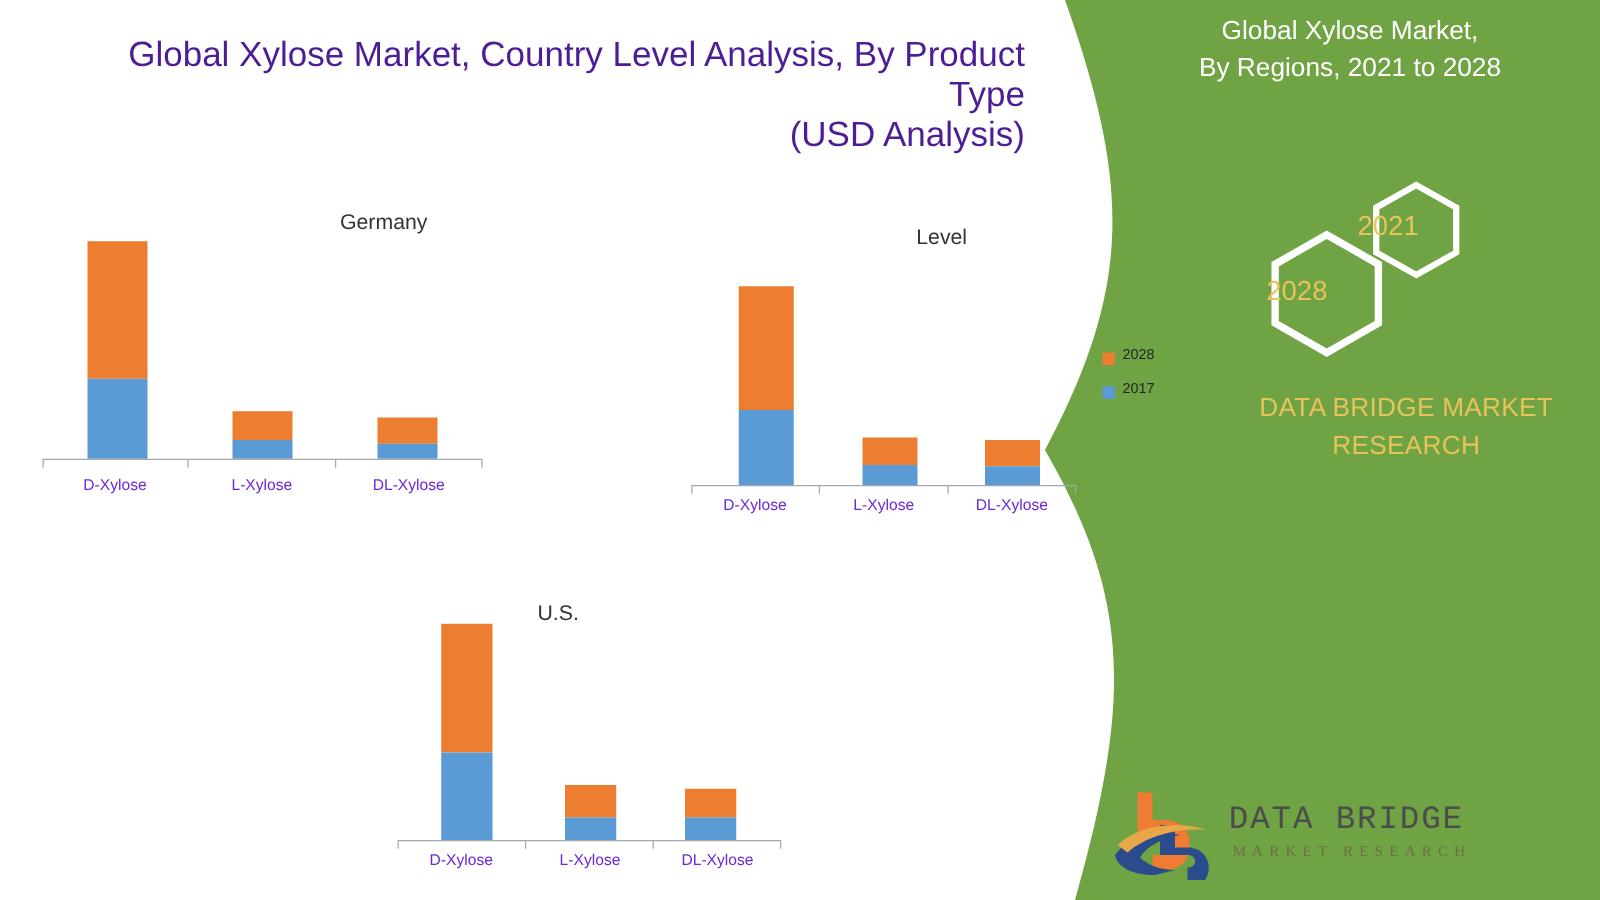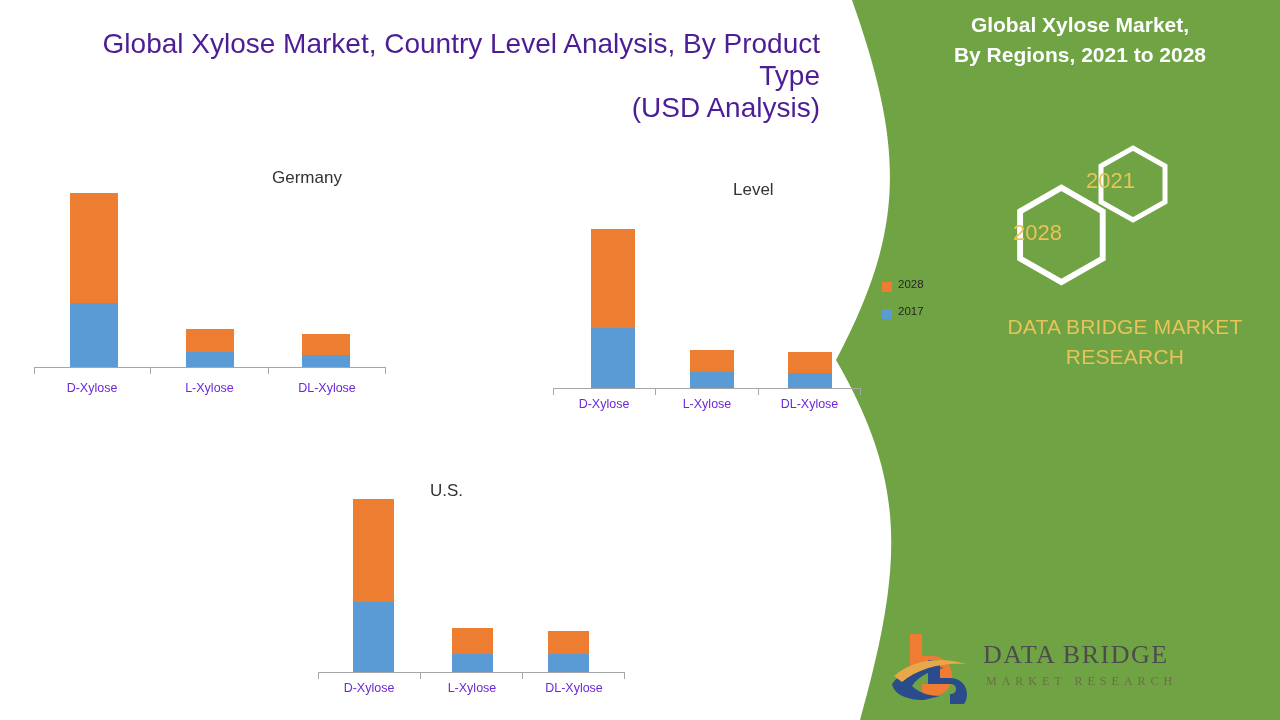--- a/index.html
+++ b/index.html
@@ -35,21 +35,21 @@
     position: absolute;
     left: 915px;
     top: 10px;
     width: 330px;
     text-align: center;
     color: #ffffff;
     font-size: 21px;
     line-height: 30px;
     font-family: "Liberation Sans", sans-serif;
   }
-  .brand-title span { display: block; font-weight: bold; }
+  .brand-title span { display: block; }
 
   .hex-wrap {
     position: absolute;
     left: 975px;
     top: 140px;
     width: 220px;
     height: 150px;
   }
   .hex-label {
     position: absolute;
@@ -84,21 +84,21 @@
     width: 230px;
     height: 92px;
   }
   .logo-text {
     position: absolute;
     left: 95px;
     top: 18px;
     color: #4C4C4C;
     font-size: 26px;
     letter-spacing: 1.5px;
-    font-family: Liberation Serif, serif;
+    font-family: Liberation Mono, monospace;
     white-space: nowrap;
   }
   .logo-sub {
     position: absolute;
     left: 98px;
     top: 52px;
     color: #6E6E4A;
     font-size: 12px;
     letter-spacing: 5px;
     font-family: "Liberation Serif", serif;

